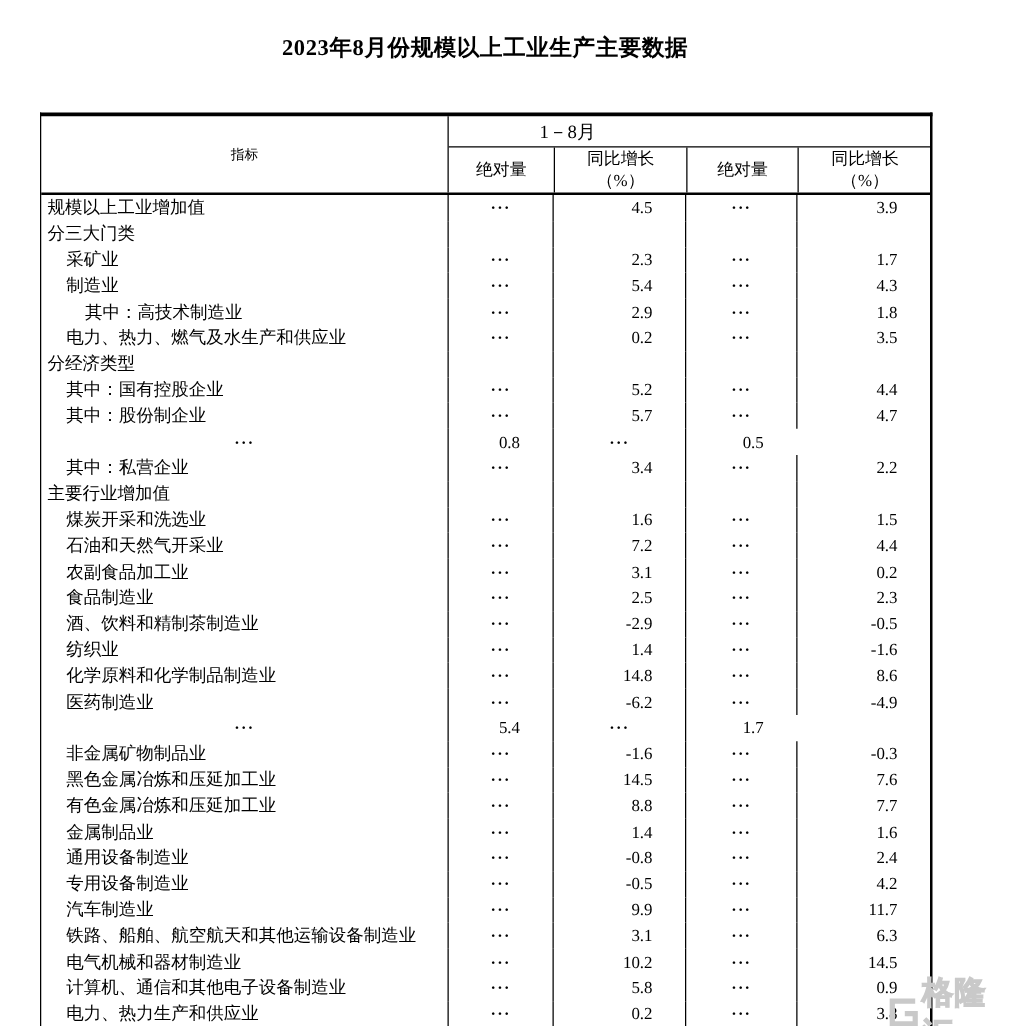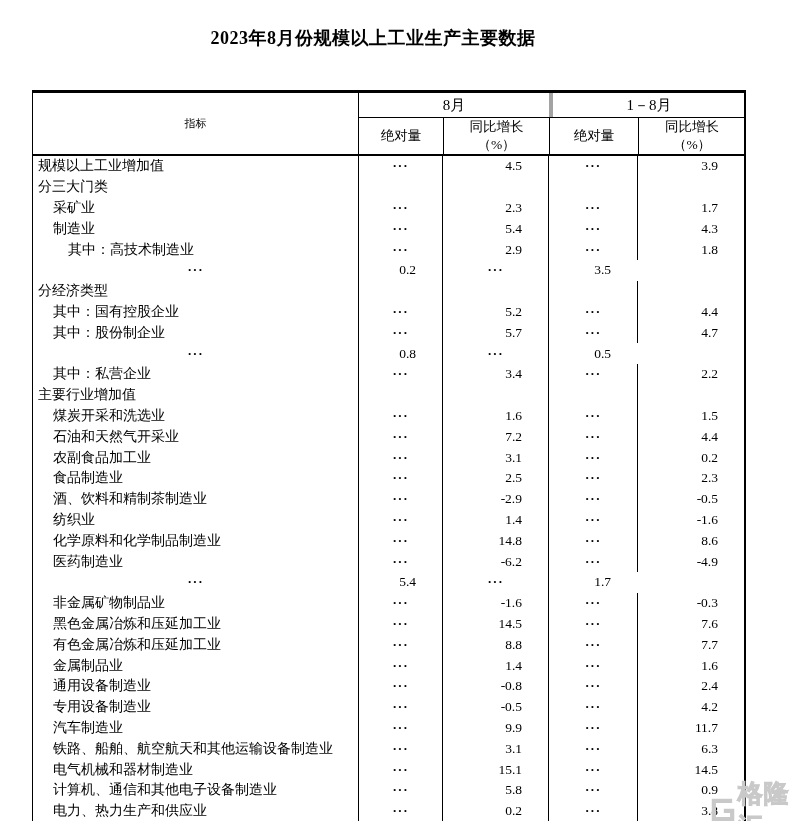--- a/index.html
+++ b/index.html
@@ -2,21 +2,21 @@
 <html><head>
 <meta charset="utf-8">
 <style>
   html,body{margin:0;padding:0}
   body{
     width:807px;height:821px;background:#ffffff;color:#000;
     font-family:"Liberation Serif","DejaVu Serif",serif;
     overflow:hidden;position:relative;
   }
   .title{
-    position:absolute;top:26px;left:17px;width:712px;
+    position:absolute;top:26px;left:32px;width:712px;
     text-align:center;font-size:18px;font-weight:bold;letter-spacing:.5px;
   }
   .table{
     position:absolute;top:90px;left:32px;width:711px;
     border-top:3px solid #000;border-left:1px solid #000;border-right:2px solid #000;
     box-sizing:content-box;background:#fff;
   }
   .thead{display:grid;grid-template-columns:325px 386px;border-bottom:2px solid #000}
   .ind-cell{display:flex;align-items:center;justify-content:center;font-size:11px}
   .head-right{border-left:1px solid #000}
@@ -53,21 +53,20 @@
 </head>
 <body>
 
 <div class="title">2023年8月份规模以上工业生产主要数据</div>
 
 <div class="table">
   <div class="thead">
     <div class="ind-cell">指标</div>
     <div class="head-right">
       <div class="hr1">
-        <div>8月</div>
         <div>1－8月</div>
       </div>
       <div class="hr2">
         <div>绝对量</div>
         <div>同比增长
 （%）</div>
         <div>绝对量</div>
         <div>同比增长
 （%）</div>
       </div>
@@ -103,20 +102,21 @@
         <div class="c pct">4.3</div>
       </div>
       <div class="row">
         <div class="c name ind2">其中：高技术制造业</div>
         <div class="c abs">···</div>
         <div class="c pct">2.9</div>
         <div class="c abs">···</div>
         <div class="c pct">1.8</div>
       </div>
       <div class="row">
+        <div class="c name ind1">电力、热力、燃气及水生产和供应业</div>
         <div class="c abs">···</div>
         <div class="c pct">0.2</div>
         <div class="c abs">···</div>
         <div class="c pct">3.5</div>
       </div>
       <div class="row">
         <div class="c name ind0 bold">分经济类型</div>
         <div class="c abs"></div>
         <div class="c pct"></div>
         <div class="c abs"></div>
@@ -270,21 +270,21 @@
       <div class="row">
         <div class="c name ind1">铁路、船舶、航空航天和其他运输设备制造业</div>
         <div class="c abs">···</div>
         <div class="c pct">3.1</div>
         <div class="c abs">···</div>
         <div class="c pct">6.3</div>
       </div>
       <div class="row">
         <div class="c name ind1">电气机械和器材制造业</div>
         <div class="c abs">···</div>
-        <div class="c pct">15.1</div>
+        <div class="c pct">10.2</div>
         <div class="c abs">···</div>
         <div class="c pct">14.5</div>
       </div>
       <div class="row">
         <div class="c name ind1">计算机、通信和其他电子设备制造业</div>
         <div class="c abs">···</div>
         <div class="c pct">5.8</div>
         <div class="c abs">···</div>
         <div class="c pct">0.9</div>
       </div>

